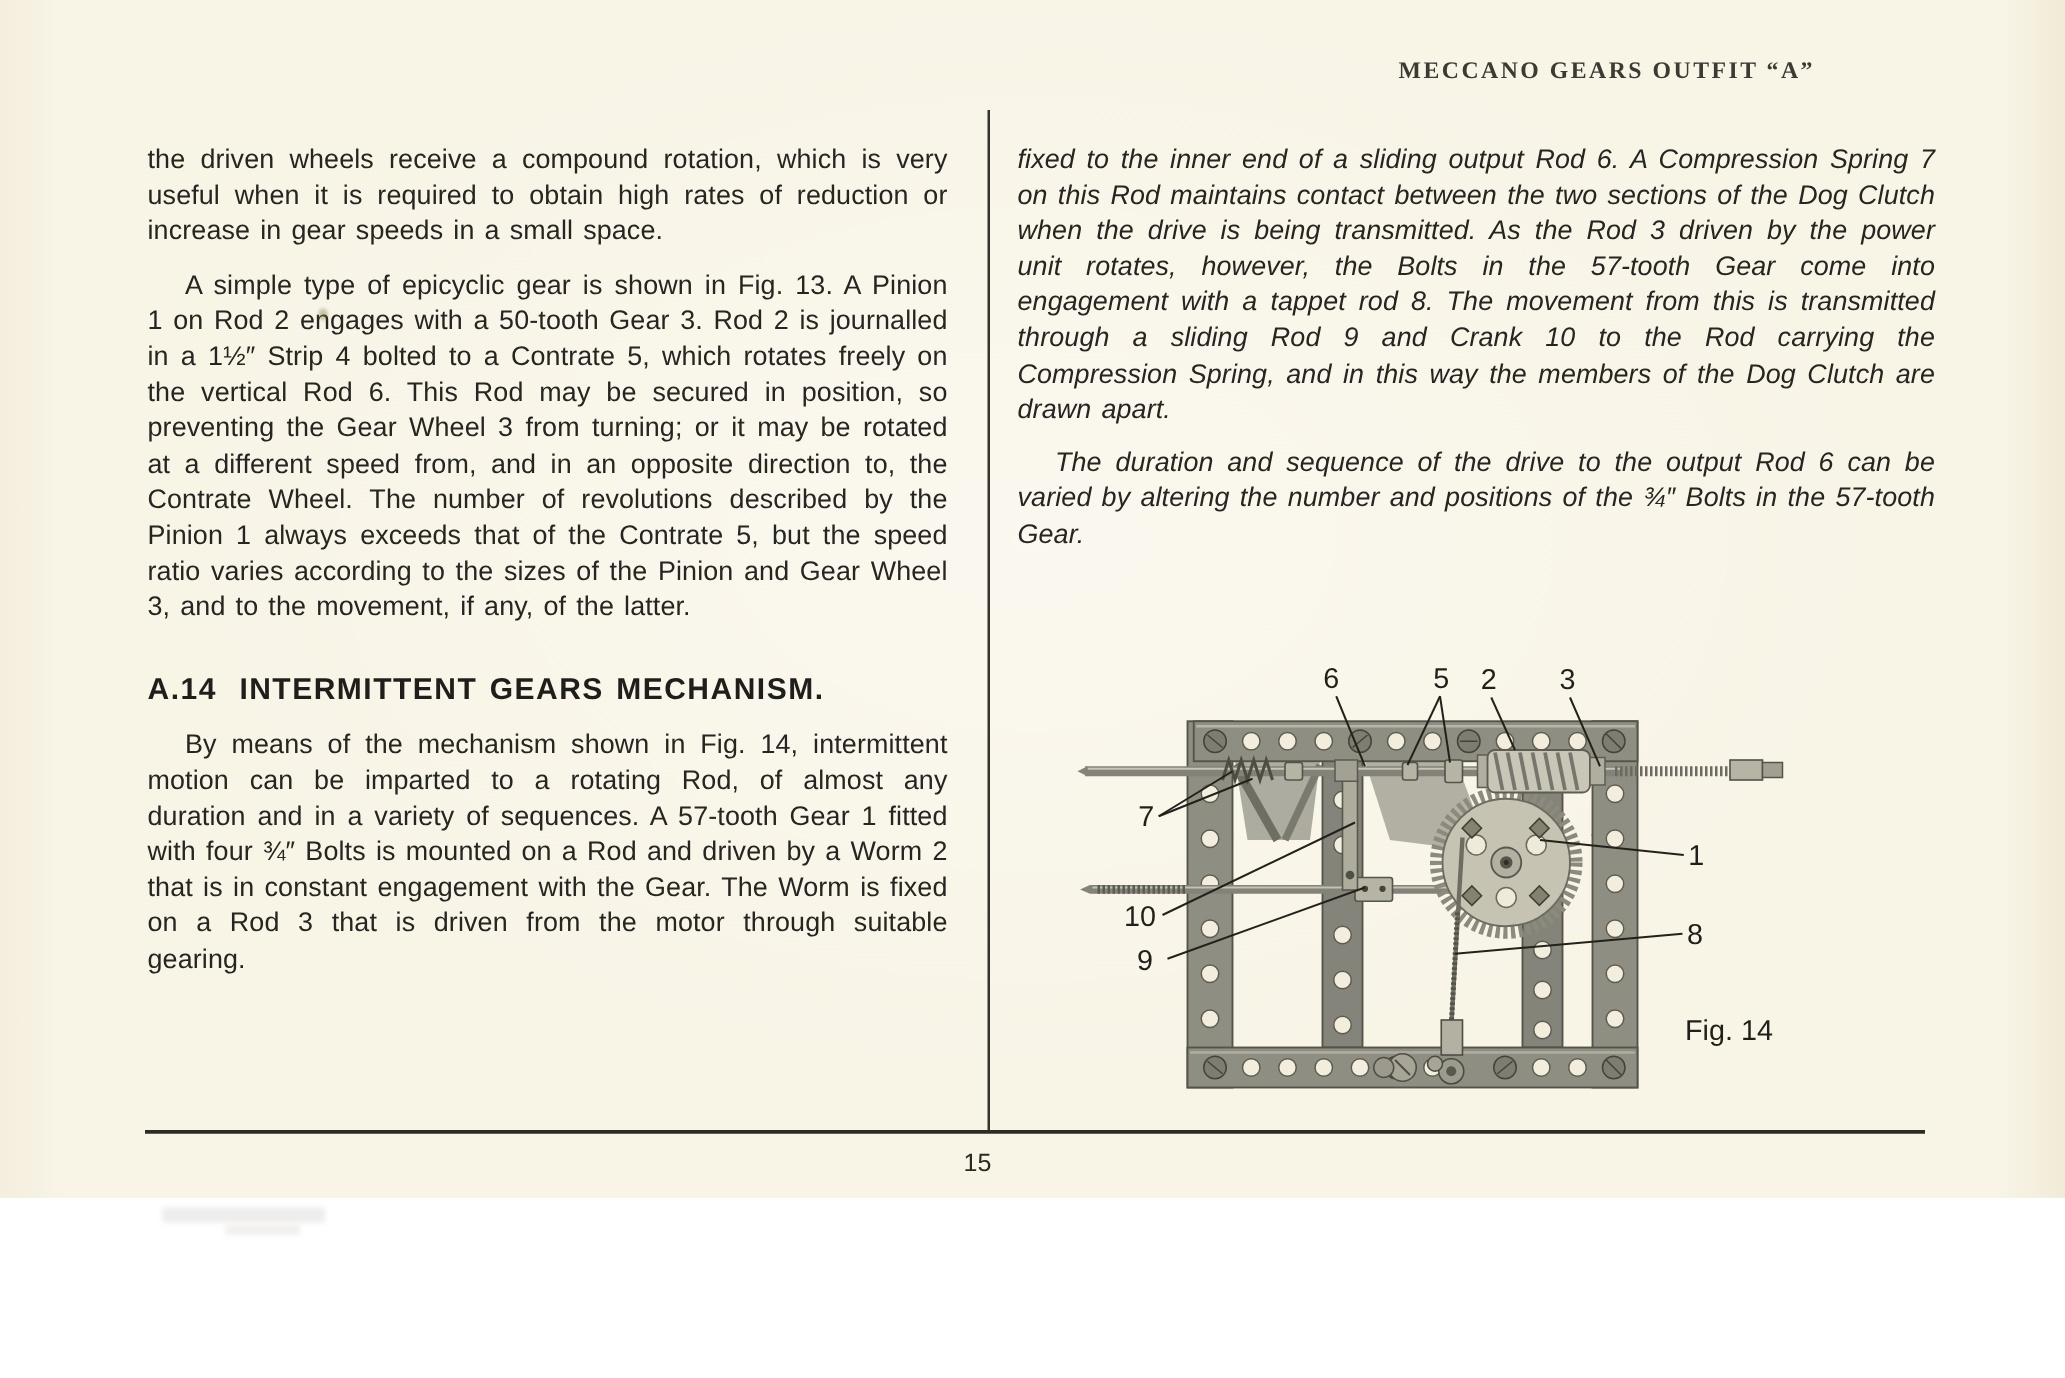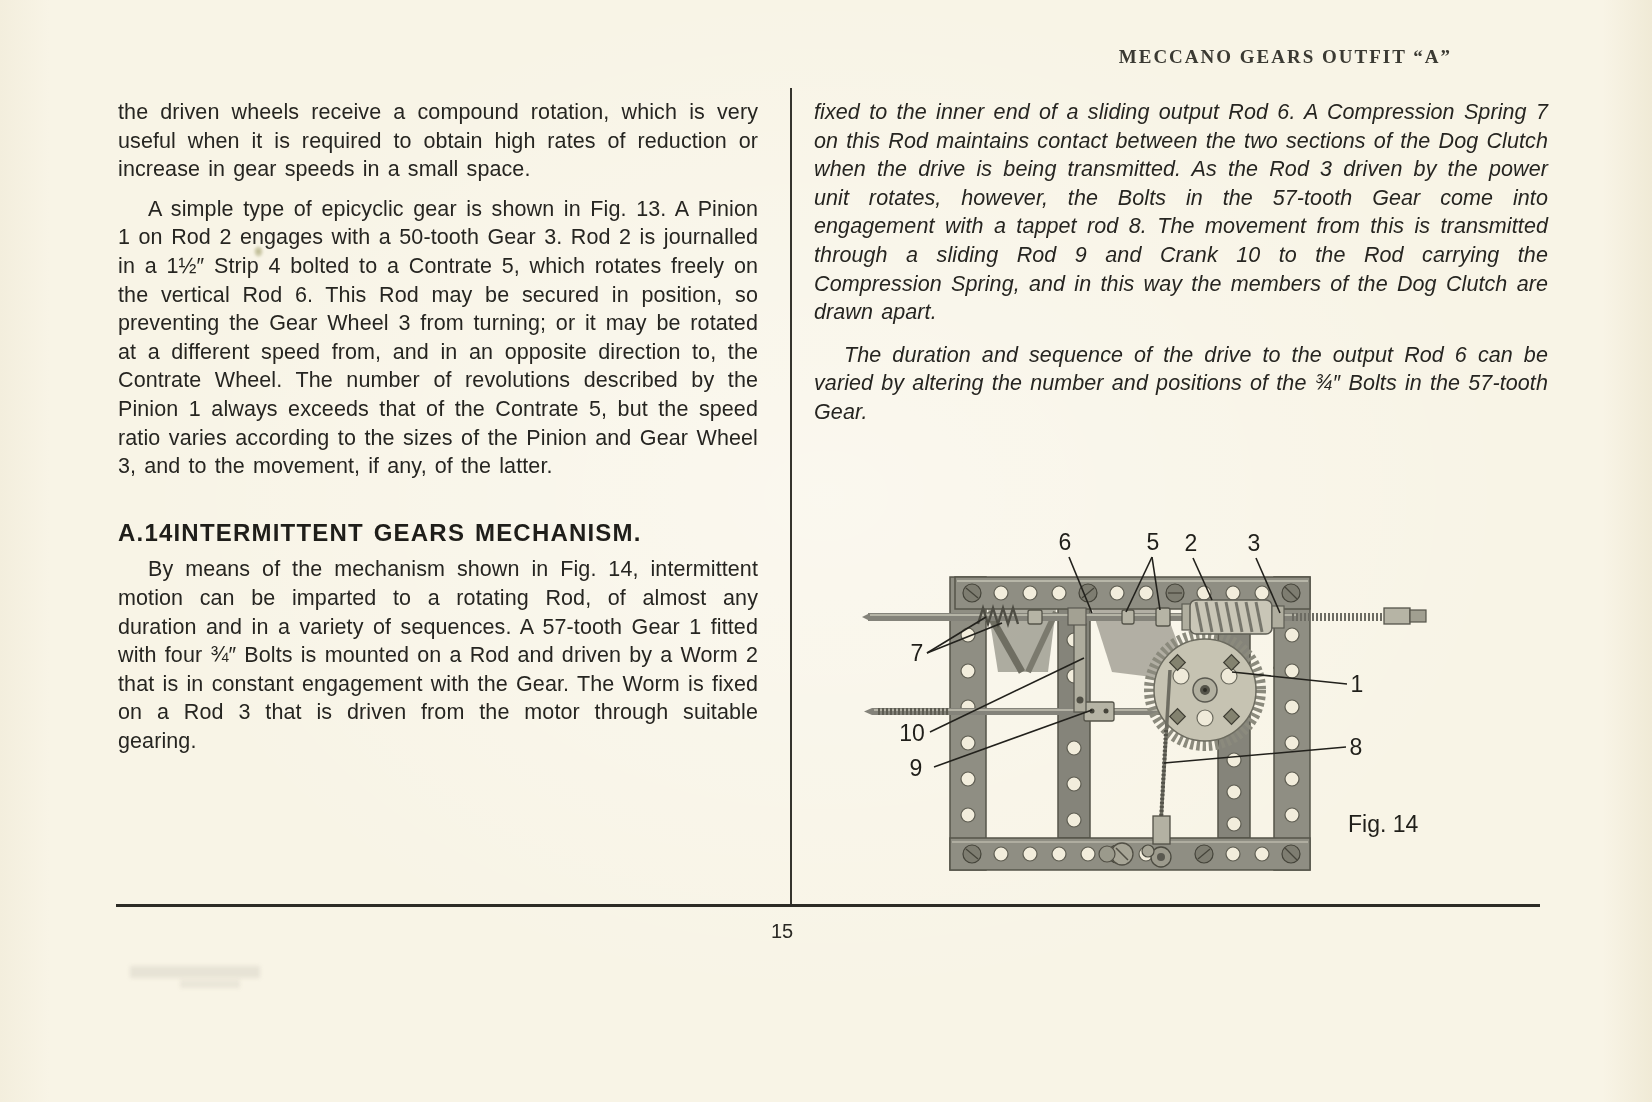--- a/index.html
+++ b/index.html
@@ -1,37 +1,37 @@
 <!DOCTYPE html>
 <html><head>
 <meta charset="utf-8">
 <style>
   html,body{margin:0;padding:0;}
   body{width:1652px;height:1102px;overflow:hidden;
        font-family:"Liberation Sans",sans-serif;}
-  .page{position:relative;width:1652px;height:1102px;
+  .page{position:relative;width:1652px;height:958px;
         background:#f8f4e6;
         background-image:
           radial-gradient(ellipse at 50% 45%, rgba(255,255,255,.35), rgba(0,0,0,0) 60%),
           linear-gradient(90deg, #f3eedd 0%, #f8f4e6 3%, #f8f4e6 97%, #f0ead6 100%),
           linear-gradient(180deg, #f6f1e1 0%, #f8f4e6 4%, #f8f4e6 96%, #f2ecd9 100%);
         color:#23221e;}
   .header{position:absolute;top:46px;left:1050px;width:402px;text-align:right;
           font-family:"Liberation Serif",serif;font-weight:700;font-size:19px;
           letter-spacing:2px;color:#3b3a33;}
   .col{position:absolute;top:98px;font-size:21.5px;line-height:28.6px;
        text-align:justify;word-spacing:2px;letter-spacing:.1px;color:#262521;}
   .col-left{left:118px;width:640px;}
   .col-right{left:814px;width:734px;font-style:italic;}
-  .col p{margin:0 0 11px 0;}
+  .col p{margin:15px 0 11px 0;}
   .col p.indent{text-indent:30px;}
   .col p.gap{margin-top:14px;}
   .sec-head{margin:38px 0 8px 0;font-size:24px;font-weight:700;
             letter-spacing:1.2px;color:#1f1e1a;text-align:left;}
-  .sec-head .num{text-align:center;}
+  .sec-head .num{margin-right:18px;text-align:center;}
   .divider-v{position:absolute;left:790px;top:88px;width:2px;height:818px;
              background:#35342d;}
   .rule-h{position:absolute;left:116px;top:904px;width:1424px;height:3px;
           background:#2c2b25;}
   .page-number{position:absolute;left:737px;top:920px;width:90px;
                text-align:center;font-size:20px;color:#2a2924;}
   .fig-wrap{position:absolute;left:860px;top:520px;width:600px;height:380px;}
   .fleck{position:absolute;left:254px;top:246px;width:9px;height:11px;
          border-radius:50%;opacity:.5;filter:blur(1px);
          background:radial-gradient(#77762e,rgba(119,118,46,0));}

